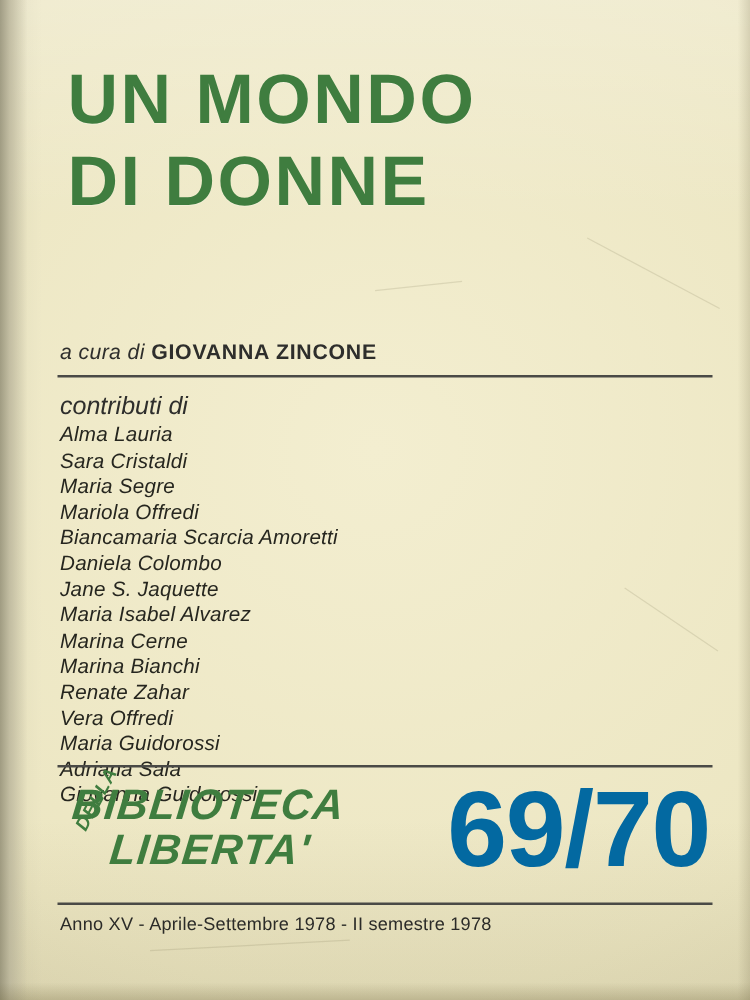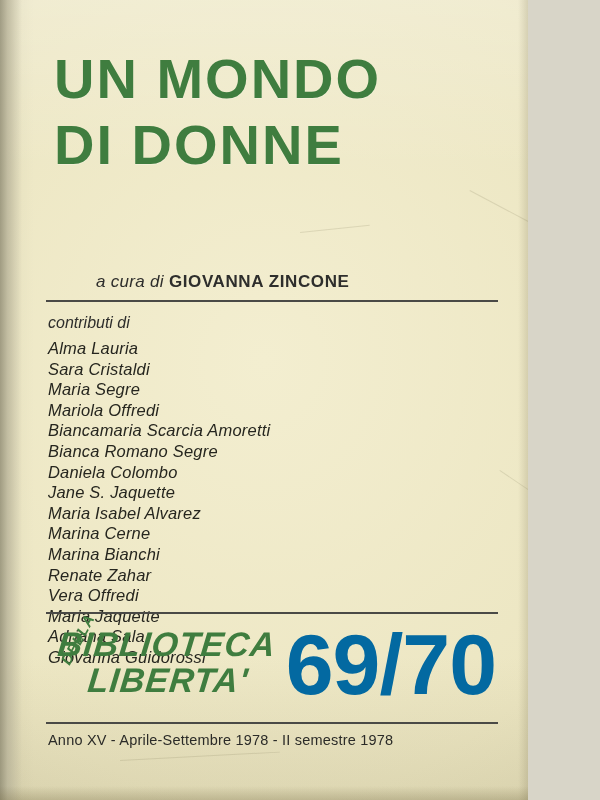--- a/index.html
+++ b/index.html
@@ -9,21 +9,21 @@
   }
   body {
     width: 600px;
     height: 800px;
     overflow: hidden;
     font-family: "Liberation Sans", sans-serif;
   }
 
   #cover {
     position: relative;
-    width: 528px;
+    width: 600px;
     height: 800px;
     background: #efe9c8;
     box-sizing: border-box;
     overflow: hidden;
   }
 
   
   #paper {
     position: absolute;
     inset: 0;
@@ -95,35 +95,34 @@
   .editor-line {
     position: absolute;
     left: 2px;
     top: 272px;
     font-size: 17px;
     color: #2e2e2c;
     letter-spacing: .3px;
   }
   .editor-line .prefix {
     font-style: italic;
-    margin-left: 48px;
   }
   .editor-line .name {
     font-weight: bold;
     letter-spacing: .6px;
   }
 
   #rule1 { top: 300px; }
 
   .contrib-label {
     position: absolute;
     left: 2px;
     top: 314px;
     font-style: italic;
-    font-size: 16px;
+    font-size: 20px;
     color: #2e2e2c;
   }
 
   .contrib-list {
     position: absolute;
     left: 2px;
     top: 338px;
     margin: 0;
     padding: 0;
     list-style: none;
@@ -228,29 +227,28 @@
     <div class="rule" id="rule1"></div>
 
     <div class="contrib-label">contributi di</div>
 
     <ul class="contrib-list">
       <li>Alma Lauria</li>
       <li>Sara Cristaldi</li>
       <li>Maria Segre</li>
       <li>Mariola Offredi</li>
       <li>Biancamaria Scarcia Amoretti</li>
-      <li>Bianca Romano Segre</li>
       <li>Daniela Colombo</li>
       <li>Jane S. Jaquette</li>
       <li>Maria Isabel Alvarez</li>
       <li>Marina Cerne</li>
       <li>Marina Bianchi</li>
       <li>Renate Zahar</li>
       <li>Vera Offredi</li>
-      <li>Maria Jaquette</li>
+      <li>Maria Guidorossi</li>
       <li>Adriana Sala</li>
       <li>Giovanna Guidorossi</li>
     </ul>
 
     <div class="rule" id="rule2"></div>
 
     <div class="bottom-block">
       <div class="logo">
         <div class="l1">BIBLIOTECA</div>
         <div class="l2">LIBERTA'</div>

